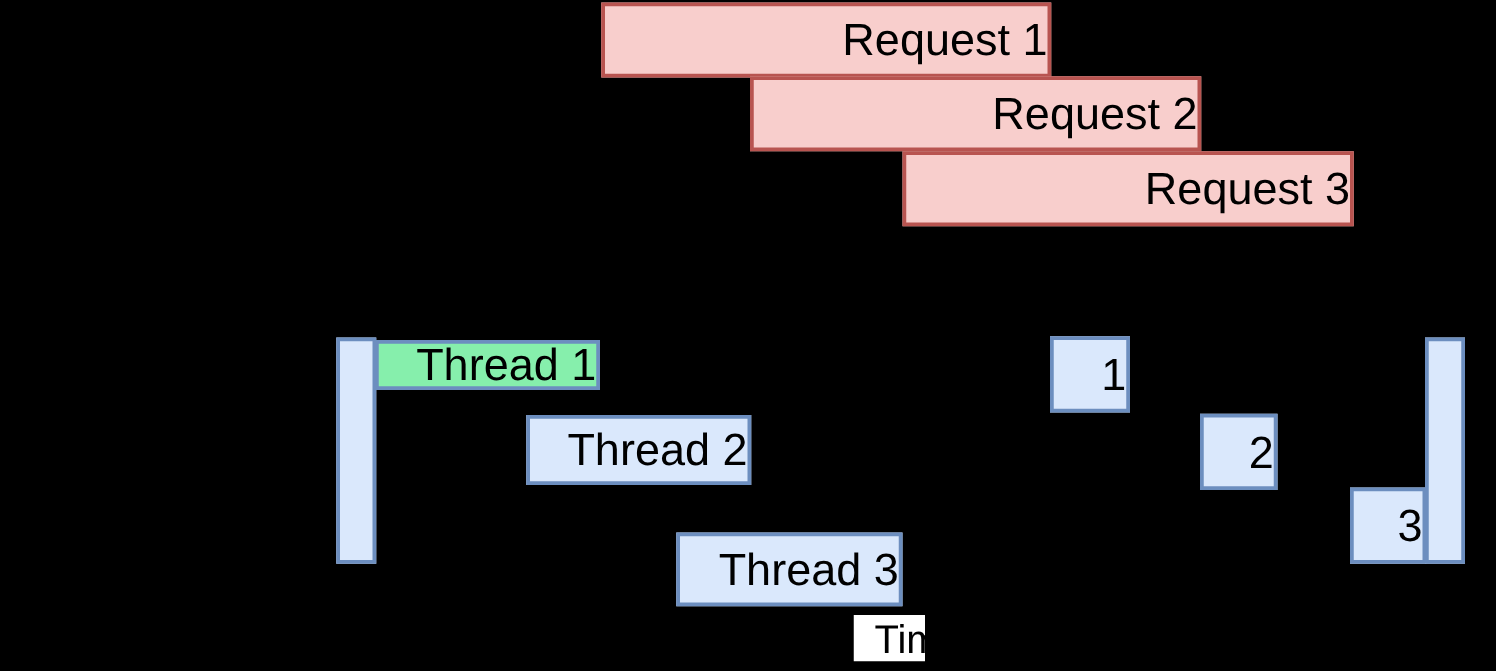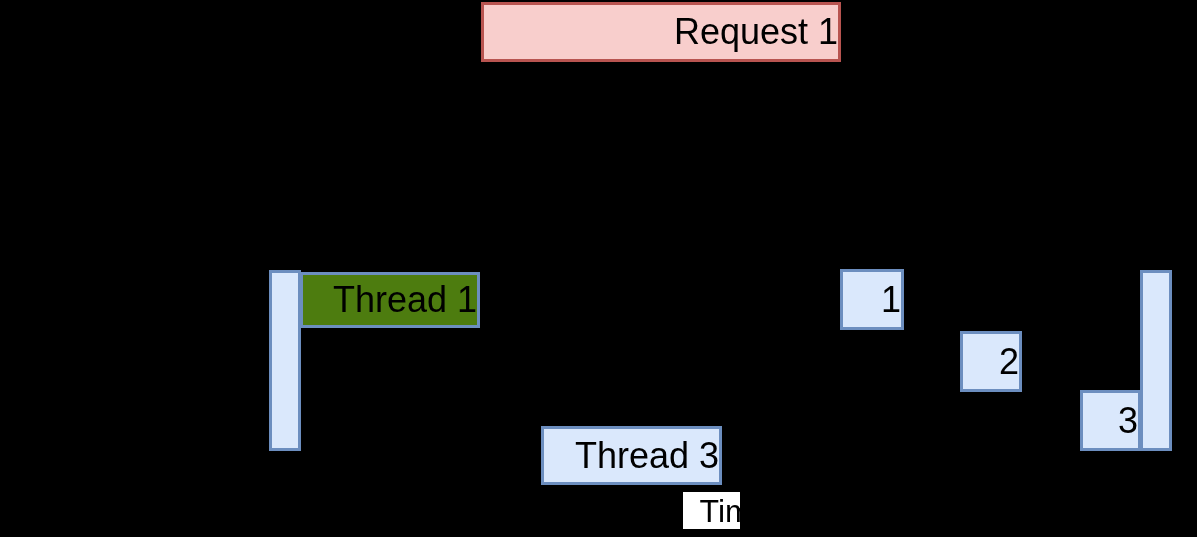--- a/index.html
+++ b/index.html
@@ -38,25 +38,34 @@
   }
 </style>
 </head>
 <body>
 
 <div class="canvas" style="background-color: rgb(0, 0, 0);">
 
   <div class="box" style="left: 481px; top: 2px; width: 360px; height: 60px; background-color: rgb(248, 206, 204); border-color: rgb(184, 84, 80);">
     <span class="label-text">Request 1</span>
   </div>
+  <div class="box" style="left: 600px; top: 61px; width: 361px; height: 60px; background-color: rgb(248, 206, 204); border-color: rgb(184, 84, 80);">
+    <span class="label-text">Request 2</span>
+  </div>
+  <div class="box" style="left: 722px; top: 121px; width: 361px; height: 60px; background-color: rgb(248, 206, 204); border-color: rgb(184, 84, 80);">
+    <span class="label-text">Request 3</span>
+  </div>
 
   <div class="box bar" style="left: 269px; top: 270px; width: 32px; height: 181px; background-color: rgb(218, 232, 252); border-color: rgb(108, 142, 191);"></div>
 
-  <div class="box" style="left: 300px; top: 272px; width: 180px; height: 56px; background-color: #4d7c0f; border-color: rgb(108, 142, 191);">
+  <div class="box" style="left: 300px; top: 272px; width: 180px; height: 40px; background-color: #86efac; border-color: rgb(108, 142, 191);">
     <span class="label-text">Thread 1</span>
+  </div>
+  <div class="box" style="left: 421px; top: 332px; width: 180px; height: 56px; background-color: rgb(218, 232, 252); border-color: rgb(108, 142, 191);">
+    <span class="label-text">Thread 2</span>
   </div>
   <div class="box" style="left: 541px; top: 391px; width: 181px; height: 59px; background-color: rgb(218, 232, 252); border-color: rgb(108, 142, 191); margin-top: 35px;">
     <span class="label-text">Thread 3</span>
   </div>
 
   <div class="box" style="left: 840px; top: 269px; width: 64px; height: 61px; background-color: rgb(218, 232, 252); border-color: rgb(108, 142, 191);">
     <span class="label-text">1</span>
   </div>
   <div class="box" style="left: 960px; top: 331px; width: 62px; height: 61px; background-color: rgb(218, 232, 252); border-color: rgb(108, 142, 191);">
     <span class="label-text">2</span>

